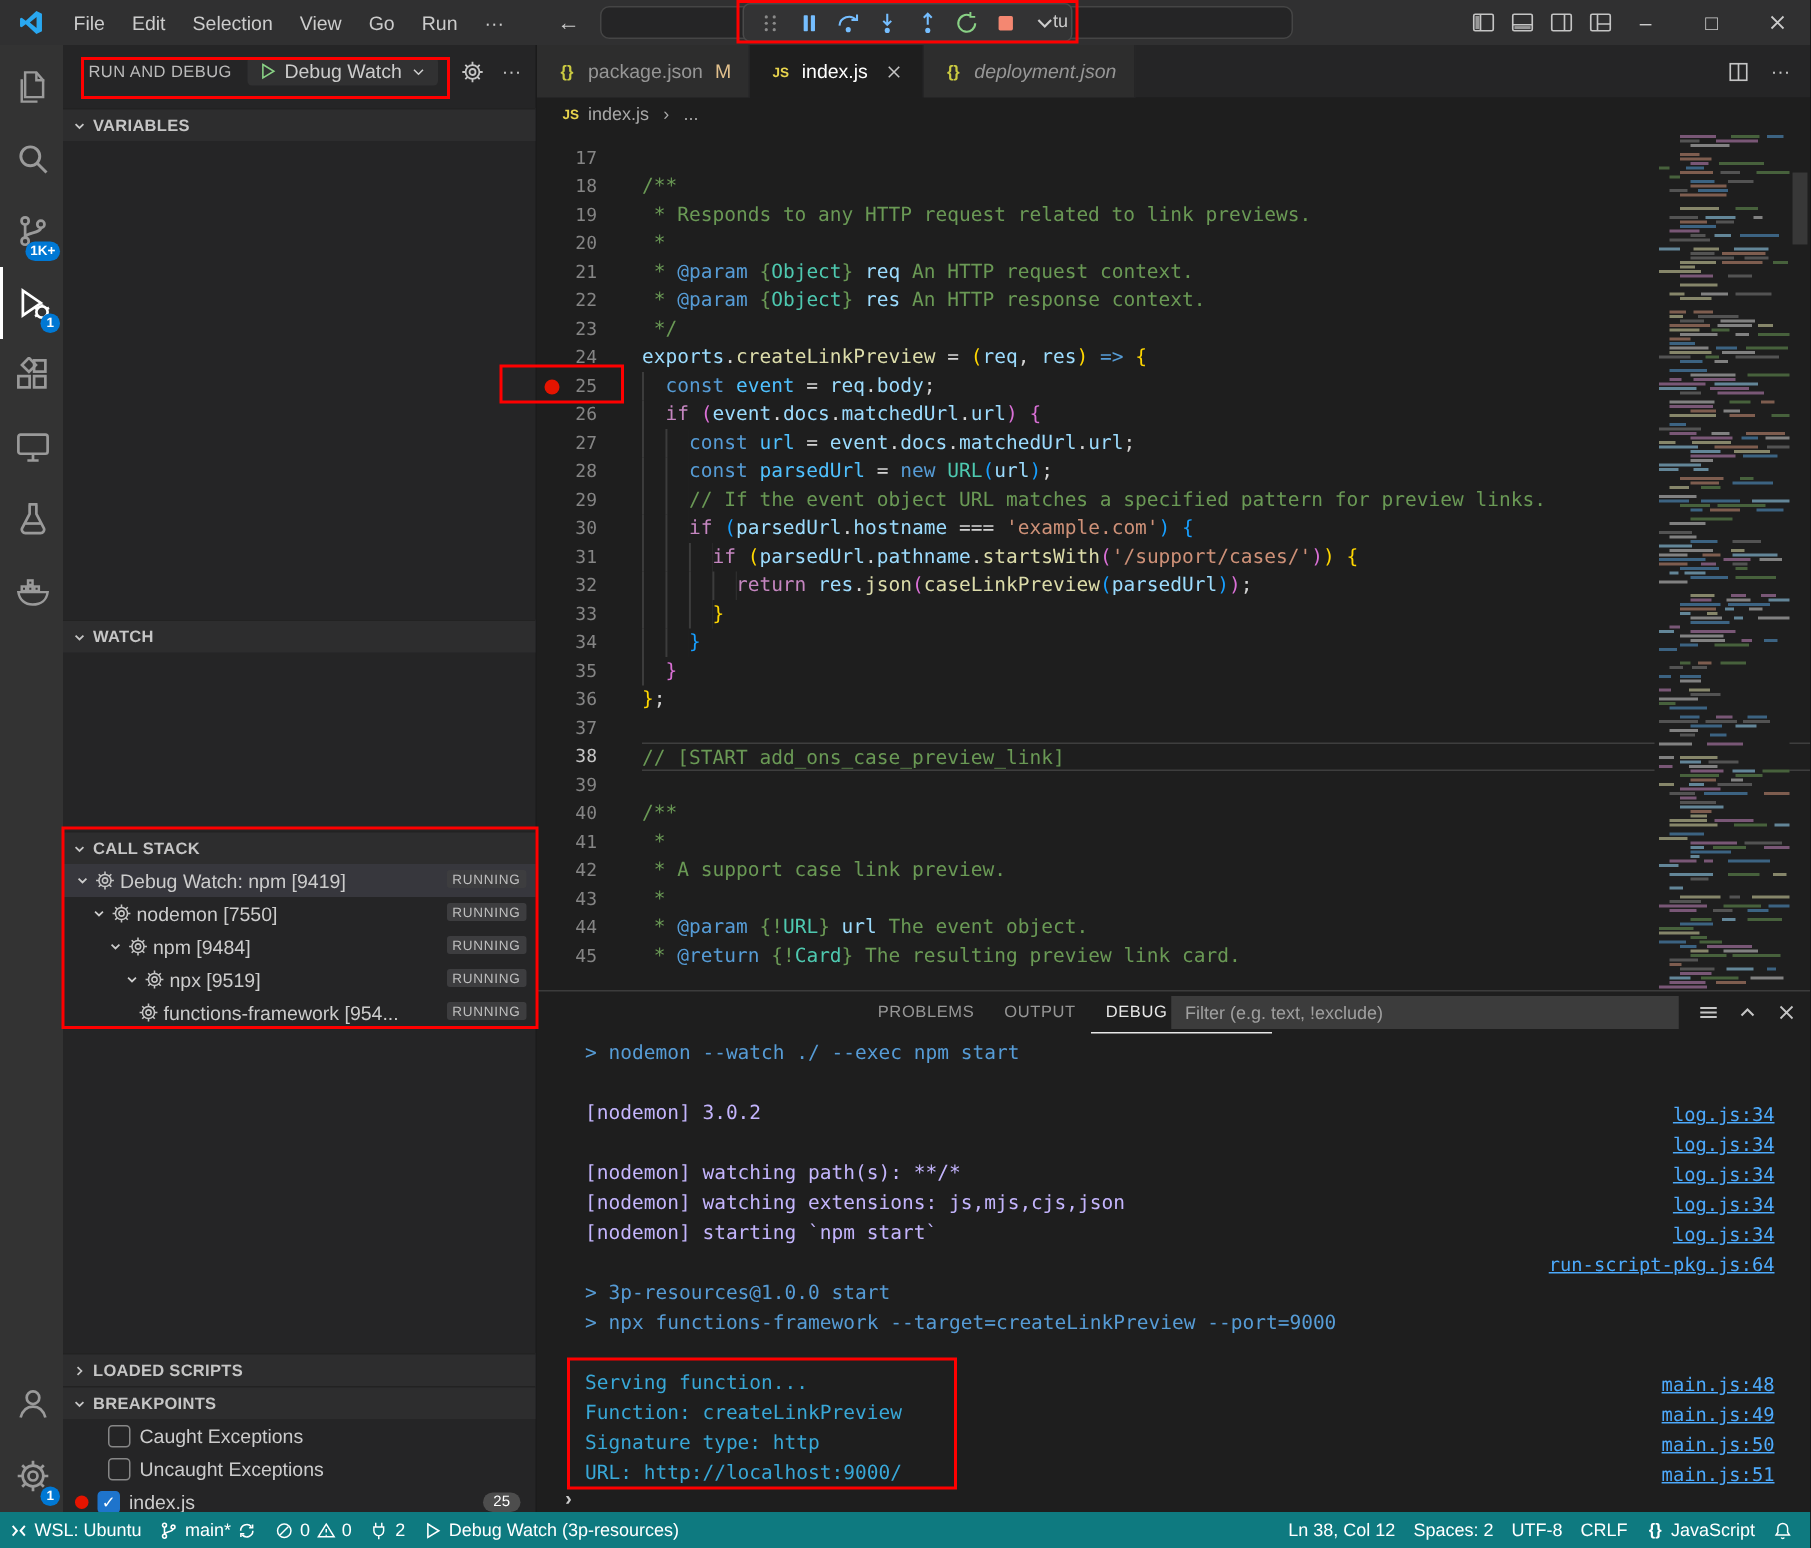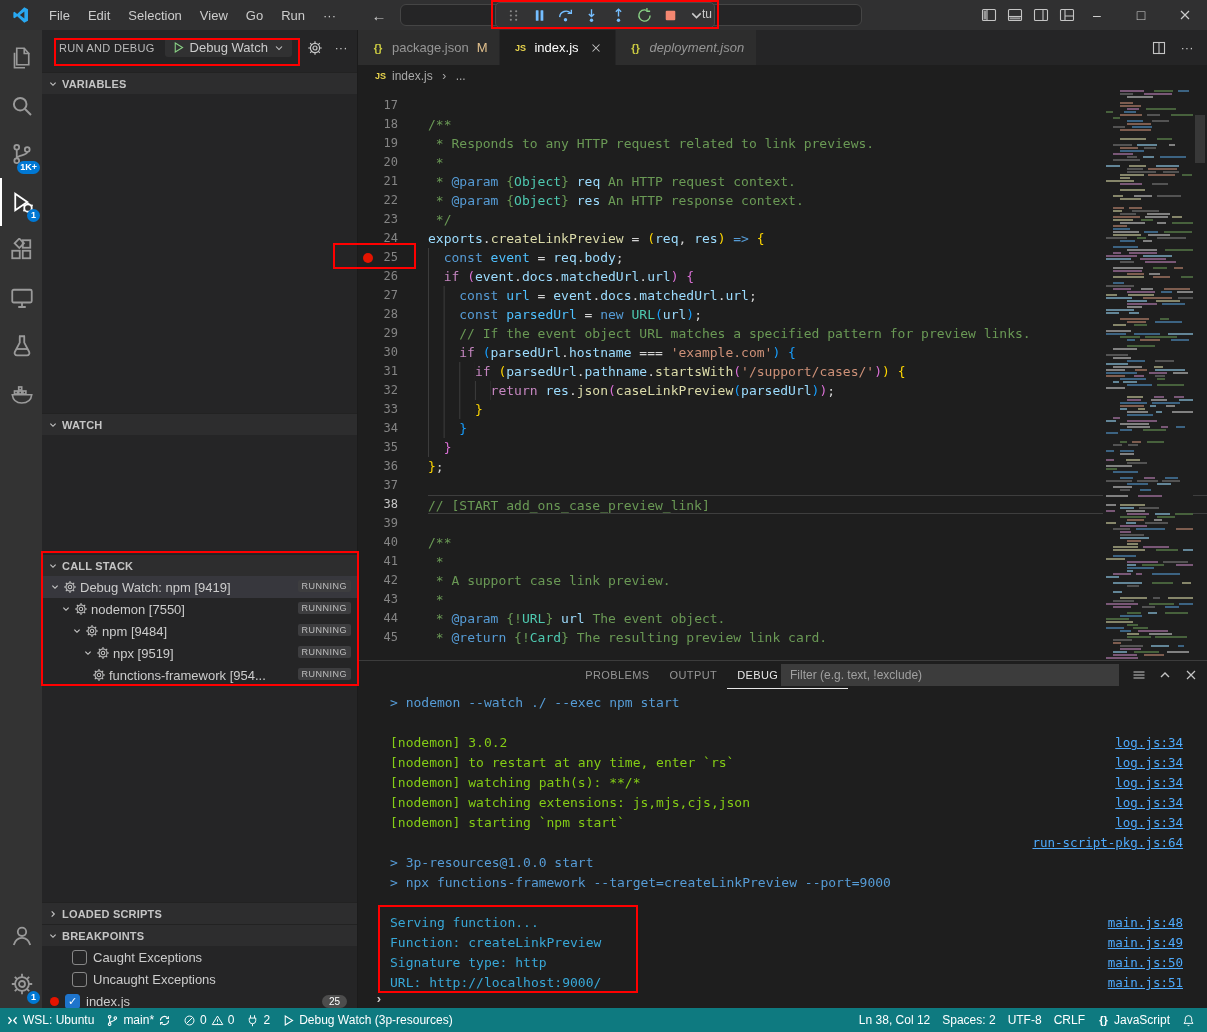--- a/index.html
+++ b/index.html
@@ -99,21 +99,21 @@
   .panel-head { position:relative; height:28px; display:flex; align-items:center; padding-left:18px;justify-content:center; }
   .ptab { height:28px; display:flex; align-items:center; gap:5px; padding:0 10px; font-size:11px; letter-spacing:.4px; color:#969696; }
   .ptab.active { color:#e7e7e7; box-shadow:inset 0 -1px 0 #e7e7e7; }
   .pbadge { background:#4d4d4d; color:#fff; border-radius:8px; font-size:10px; padding:0 5px; line-height:14px; }
   .pfilter { position:absolute; right:88px; top:3px; width:338px; height:22px; background:#3c3c3c; border:1px solid #3c3c3c; color:#cccccc;
              font-family:"Liberation Sans",sans-serif; font-size:12px; padding:0 8px; outline:none; }
   .pfilter::placeholder { color:#a0a0a0; }
   #panel-actions { position:absolute; right:8px; top:0; height:28px; display:flex; align-items:center; gap:10px; color:#c5c5c5; }
   .console { position:absolute; left:0; right:14px; top:30px; bottom:22px; padding-top:4px; font-family:"DejaVu Sans Mono",monospace; font-size:13px; }
   .con-row { position:relative; height:20px; padding-left:32px; white-space:pre; }
-  .ct-cmd{color:#569cd6}.ct-nodemon{color:#84cc16}.ct-serve{color:#38a8d8}.ct-plain{color:#cccccc}
+  .ct-cmd{color:#569cd6}.ct-nodemon{color:#c4b5fd}.ct-serve{color:#38a8d8}.ct-plain{color:#cccccc}
   .con-link { position:absolute; right:10px; top:0; color:var(--link,#4daafc); text-decoration:underline; font-size:12.5px; }
   .repl { position:absolute; left:0; right:0; bottom:0; height:20px; display:flex; align-items:center; padding-left:13px; color:#cccccc; font-weight:700; }
 
   
   .statusbar { position:absolute; left:0; right:0; bottom:0; height:24px; background:var(--status-bg,#0e7a80); color:#ffffff;
                display:flex; align-items:center; font-size:12px; z-index:5; }
   .sb-item { display:flex; align-items:center; gap:4px; padding:0 6px; height:24px; white-space:nowrap; }
   .sb-item .icon { width:13px; height:13px; }
   .sb-spring { flex:1; }
 
@@ -924,21 +924,21 @@
             <svg viewBox="0 0 16 16" fill="none" stroke="currentColor" stroke-width="1.2">
               <path d="M4 4l8 8M12 4l-8 8"></path>
             </svg>
           </span>
         </div>
     </div>
     <div class="console" id="console-rows">
         <div class="con-row"><span class="ct-cmd">&gt; nodemon --watch ./ --exec npm start</span></div>
         <div class="con-row"><span class="ct-plain"></span></div>
         <div class="con-row"><span class="ct-nodemon">[nodemon] 3.0.2</span><span class="con-link">log.js:34</span></div>
-        <div class="con-row"><span class="ct-nodemon">[nodemon] to restart at any time, enter `rs`</span><span class="con-link">log.js:34</span></div>
+        <div class="con-row"><span class="con-link">log.js:34</span></div>
         <div class="con-row"><span class="ct-nodemon">[nodemon] watching path(s): **/*</span><span class="con-link">log.js:34</span></div>
         <div class="con-row"><span class="ct-nodemon">[nodemon] watching extensions: js,mjs,cjs,json</span><span class="con-link">log.js:34</span></div>
         <div class="con-row"><span class="ct-nodemon">[nodemon] starting `npm start`</span><span class="con-link">log.js:34</span></div>
         <div class="con-row"><span class="ct-plain"></span><span class="con-link">run-script-pkg.js:64</span></div>
         <div class="con-row"><span class="ct-cmd">&gt; 3p-resources@1.0.0 start</span></div>
         <div class="con-row"><span class="ct-cmd">&gt; npx functions-framework --target=createLinkPreview --port=9000</span></div>
         <div class="con-row"><span class="ct-plain"></span></div>
         <div class="con-row"><span class="ct-serve">Serving function...</span><span class="con-link">main.js:48</span></div>
         <div class="con-row"><span class="ct-serve">Function: createLinkPreview</span><span class="con-link">main.js:49</span></div>
         <div class="con-row"><span class="ct-serve">Signature type: http</span><span class="con-link">main.js:50</span></div>

